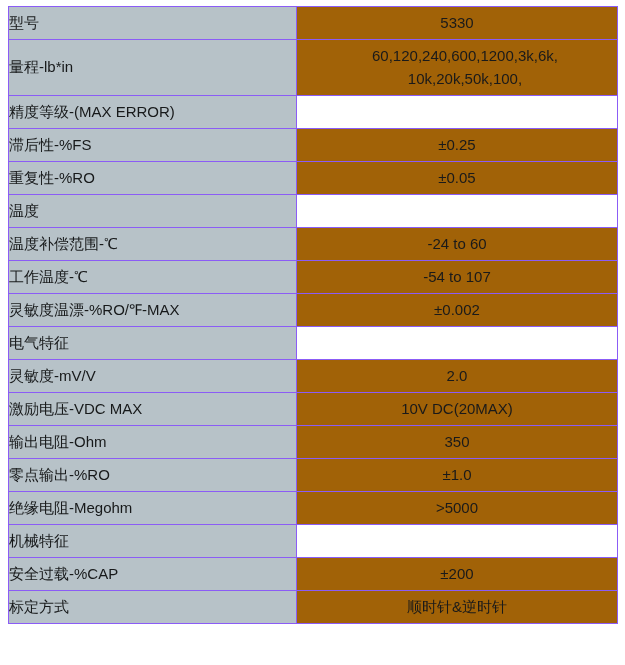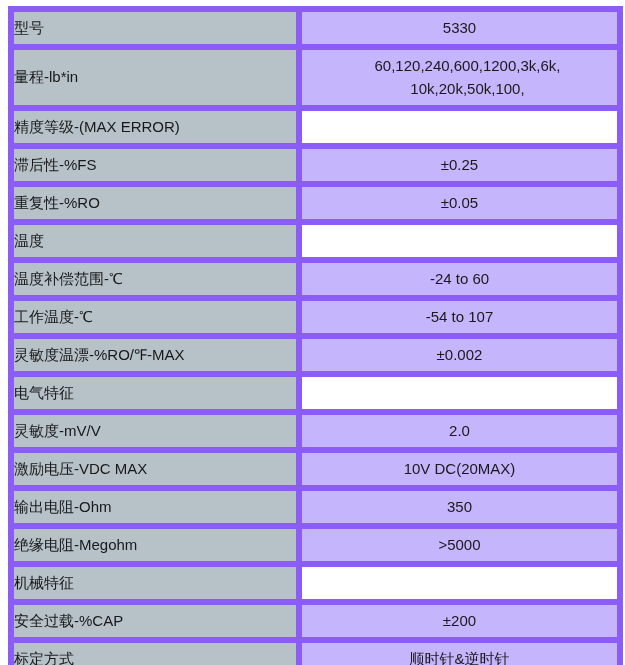--- a/index.html
+++ b/index.html
@@ -15,36 +15,36 @@
   }
   #spec-table {
     border-collapse: collapse;
     width: 609px;
     margin: 6px 8px 0 8px;
     table-layout: fixed;
   }
   #spec-table col.c-label { width: 288px; }
   #spec-table col.c-value { width: 321px; }
   #spec-table td {
-    border: 6px solid #8b5cf6;
+    border: 1px solid #8b5cf6;
     font-size: 15px;
     line-height: 1.45;
     padding: 4px 0;
     height: 24px;
     vertical-align: middle;
   }
   td.label {
     background: #b7c2c8;
     color: #17191a;
     padding-left: 10px;
     text-align: left;
     white-space: nowrap;
   }
   td.value {
-    background: #c4b5fd;
+    background: #a16207;
     text-align: center;
     padding-left: 6px;
     padding-right: 6px;
   }
   td.value .multi {
     display: block;
     line-height: 1.55;
     padding-left: 16px;
   }
   tr.tall td { height: 66px; }
@@ -108,20 +108,24 @@
       </tr>
       <tr>
         <td class="label">激励电压-VDC MAX</td>
         <td class="value">10V DC(20MAX)</td>
       </tr>
       <tr>
         <td class="label">输出电阻-Ohm</td>
         <td class="value">350</td>
       </tr>
       <tr>
+        <td class="label">零点输出-%RO</td>
+        <td class="value">±1.0</td>
+      </tr>
+      <tr>
         <td class="label">绝缘电阻-Megohm</td>
         <td class="value">&gt;5000</td>
       </tr>
       <tr class="section">
         <td class="label">机械特征</td>
         <td class="value"></td>
       </tr>
       <tr>
         <td class="label">安全过载-%CAP</td>
         <td class="value">±200</td>

